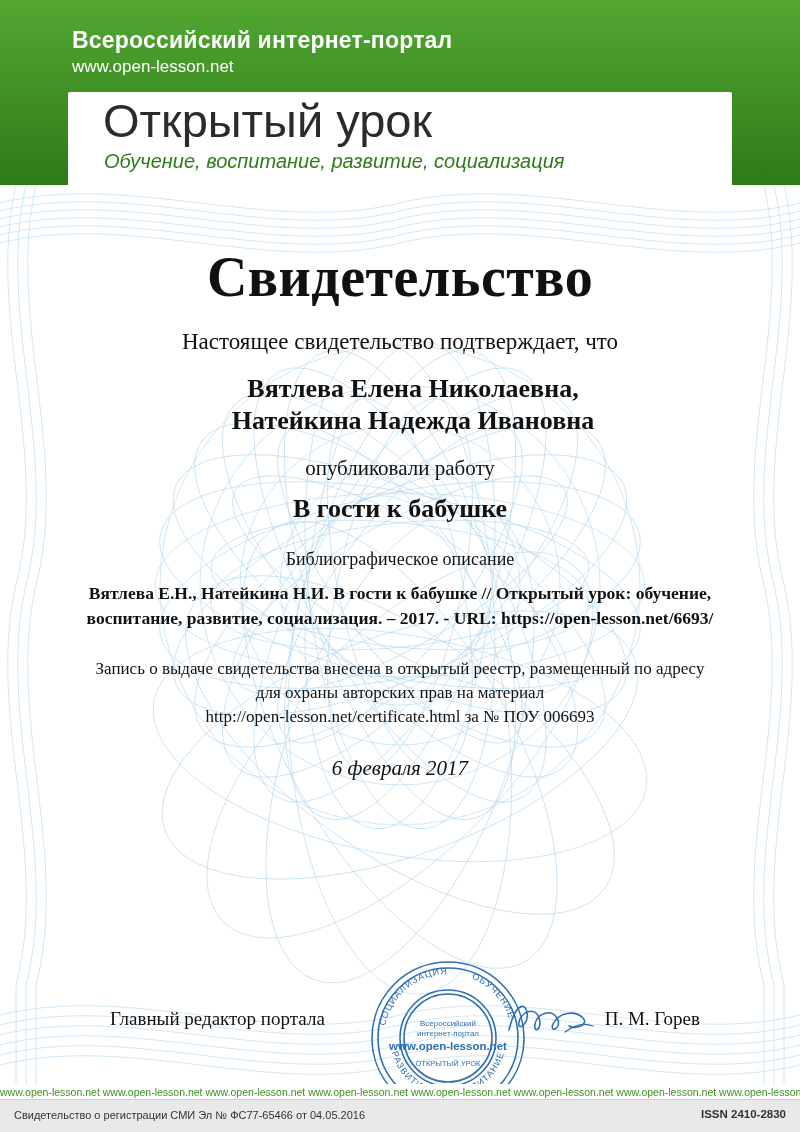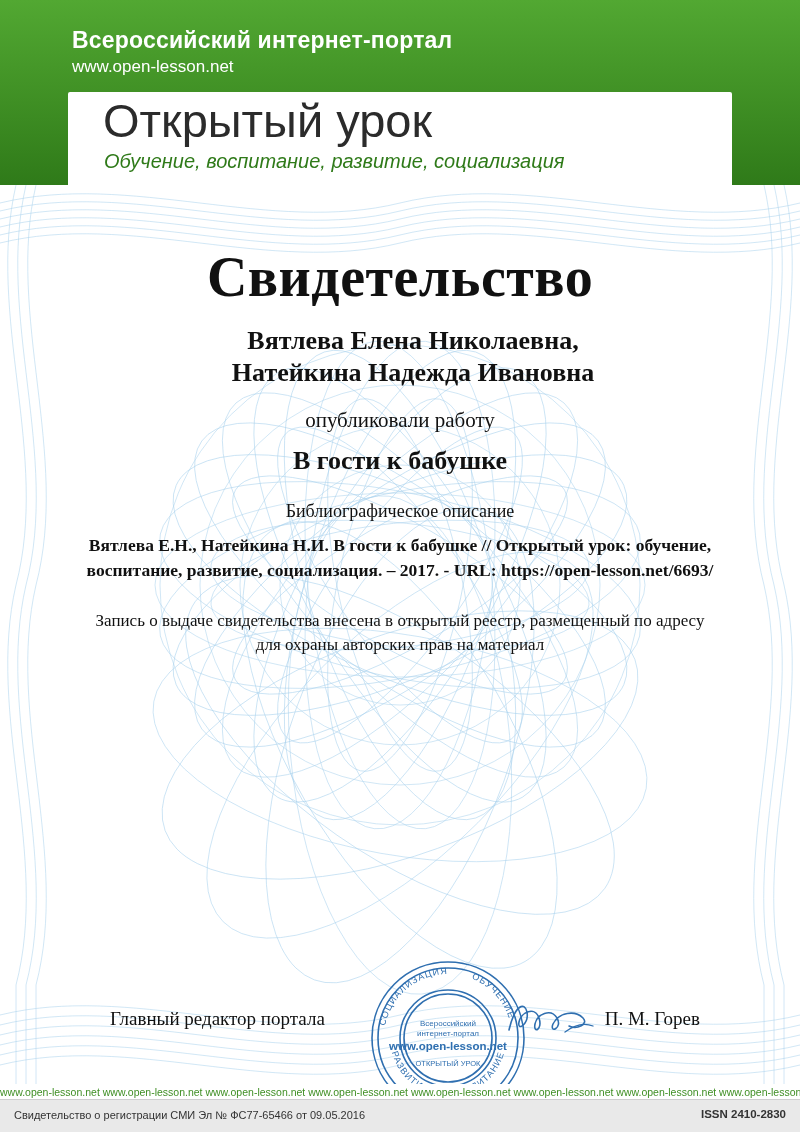--- a/index.html
+++ b/index.html
@@ -345,32 +345,35 @@
           <path d="M784,0 C814,130 750,270 784,400 C814,530 750,670 784,800 L784,915"></path>
           <path d="M774,0 C804,130 740,270 774,400 C804,530 740,670 774,800 L774,915"></path>
           <path d="M764,0 C794,130 730,270 764,400 C794,530 730,670 764,800 L764,915"></path>
         </g>
       </g>
     </svg>
   </div>
 
   <div class="content">
     <div class="cert-title">Свидетельство</div>
+    <div class="confirm-line">Настоящее свидетельство подтверждает, что</div>
     <div class="recipients">
       <div>Вятлева Елена Николаевна,</div>
       <div>Натейкина Надежда Ивановна</div>
     </div>
     <div class="published-label">опубликовали работу</div>
     <div class="work-title">В гости к бабушке</div>
     <div class="biblio-label">Библиографическое описание</div>
     <div class="biblio-text">Вятлева Е.Н., Натейкина Н.И. В гости к бабушке // Открытый урок: обучение, воспитание, развитие, социализация. – 2017. - URL: https://open-lesson.net/6693/</div>
     <div class="usage">
       <div>Запись о выдаче свидетельства внесена в открытый реестр, размещенный по адресу</div>
       <div>для охраны авторских прав на материал</div>
+      <div>http://open-lesson.net/certificate.html за № ПОУ 006693</div>
     </div>
+    <div class="date">6 февраля 2017</div>
 
     <div class="sign-row">
       <div class="sign-left">Главный редактор портала</div>
       <div class="sign-right">П. М. Горев</div>
     </div>
 
     <svg class="signature-scribble" viewBox="0 0 90 44" xmlns="http://www.w3.org/2000/svg">
       <path d="M4,34 C10,8 20,6 22,16 C24,28 12,36 14,26 C16,16 30,10 34,22 C38,34 28,38 30,28 C32,18 46,12 52,22 C58,32 44,38 48,28 C54,16 70,14 78,22 C84,28 72,34 64,30" fill="none" stroke="#2f6fb0" stroke-width="1.6" stroke-linecap="round"></path>
       <path d="M60,36 C68,30 78,26 88,30" fill="none" stroke="#2f6fb0" stroke-width="1.3" stroke-linecap="round"></path>
     </svg>
@@ -405,17 +408,17 @@
         <text x="80" y="78" font-size="8">интернет-портал</text>
         <text x="80" y="92" font-size="11.5" font-weight="bold">www.open-lesson.net</text>
         <text x="80" y="108" font-size="7.5">ОТКРЫТЫЙ УРОК</text>
       </g>
     </svg>
   </div>
 
   <div class="url-strip">www.open-lesson.net www.open-lesson.net www.open-lesson.net www.open-lesson.net www.open-lesson.net www.open-lesson.net www.open-lesson.net www.open-lesson.net www.open-lesson.net</div>
 
   <div class="footer">
-    <div class="footer-left">Свидетельство о регистрации СМИ Эл № ФС77-65466 от 09.05.2016</div>
+    <div class="footer-left">Свидетельство о регистрации СМИ Эл № ФС77-65466 от 04.05.2016</div>
     <div class="footer-right">ISSN 2410-2830</div>
   </div>
 
 </div>
 
 </body></html>

